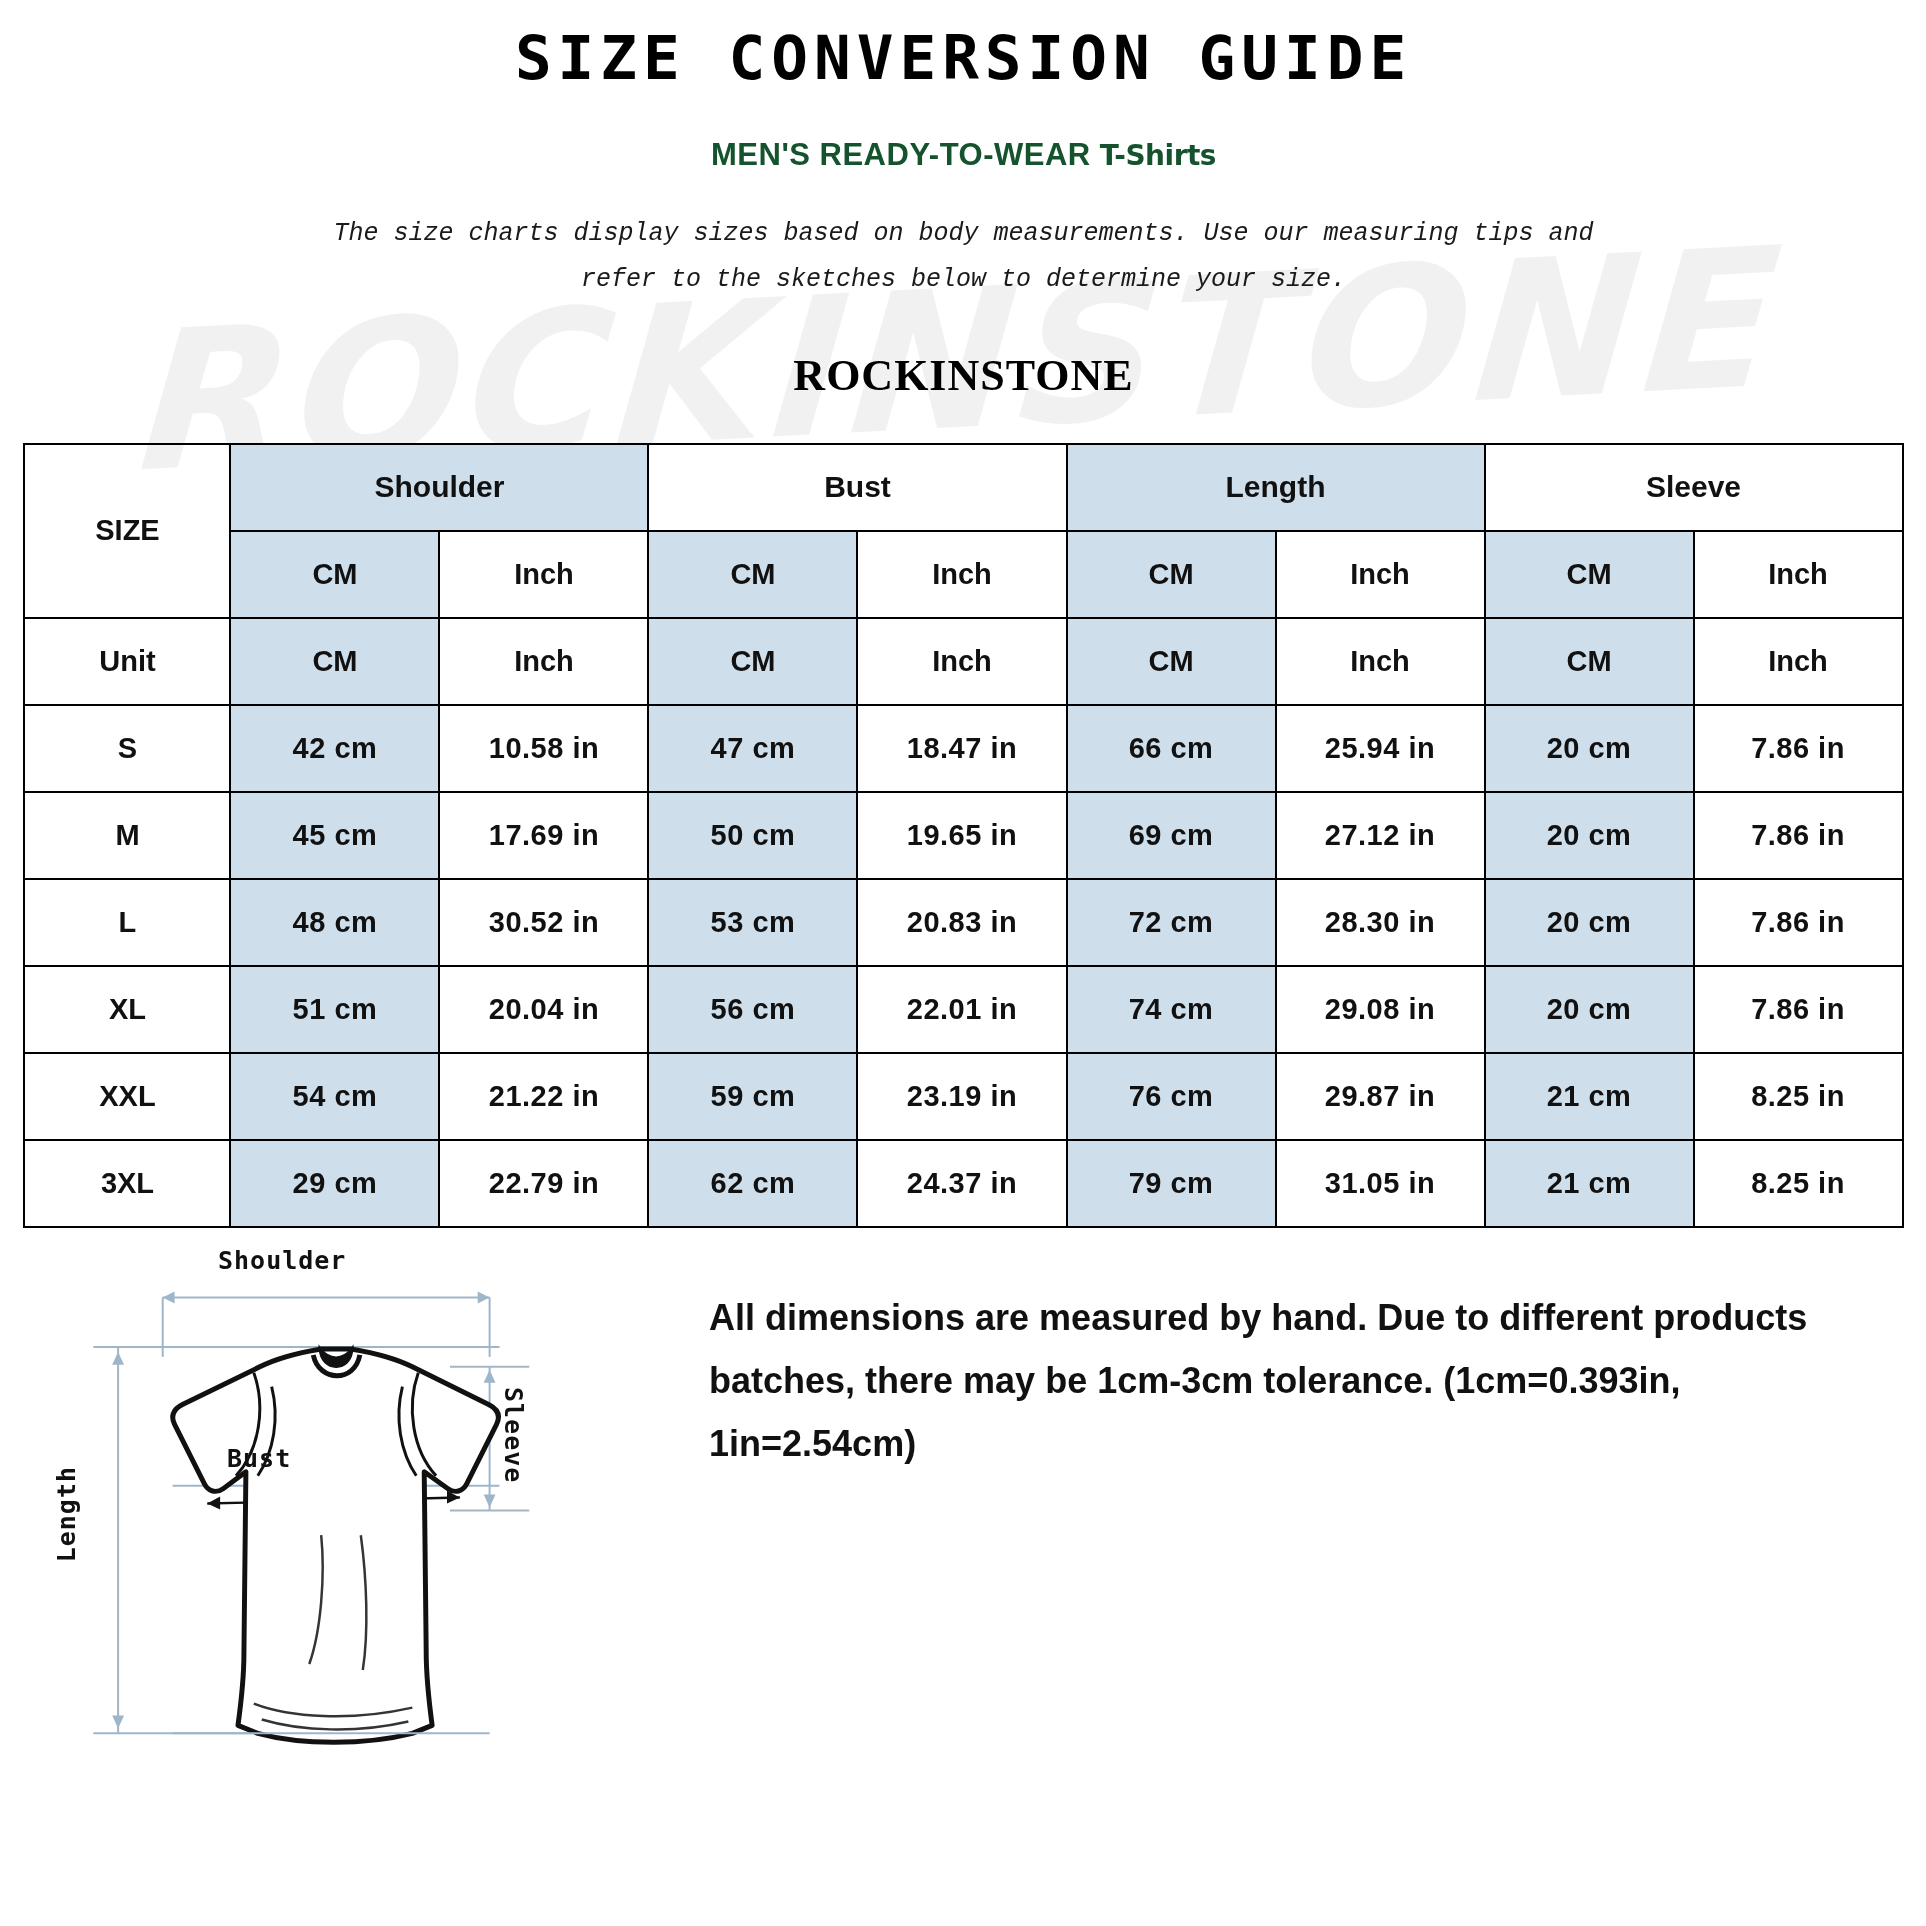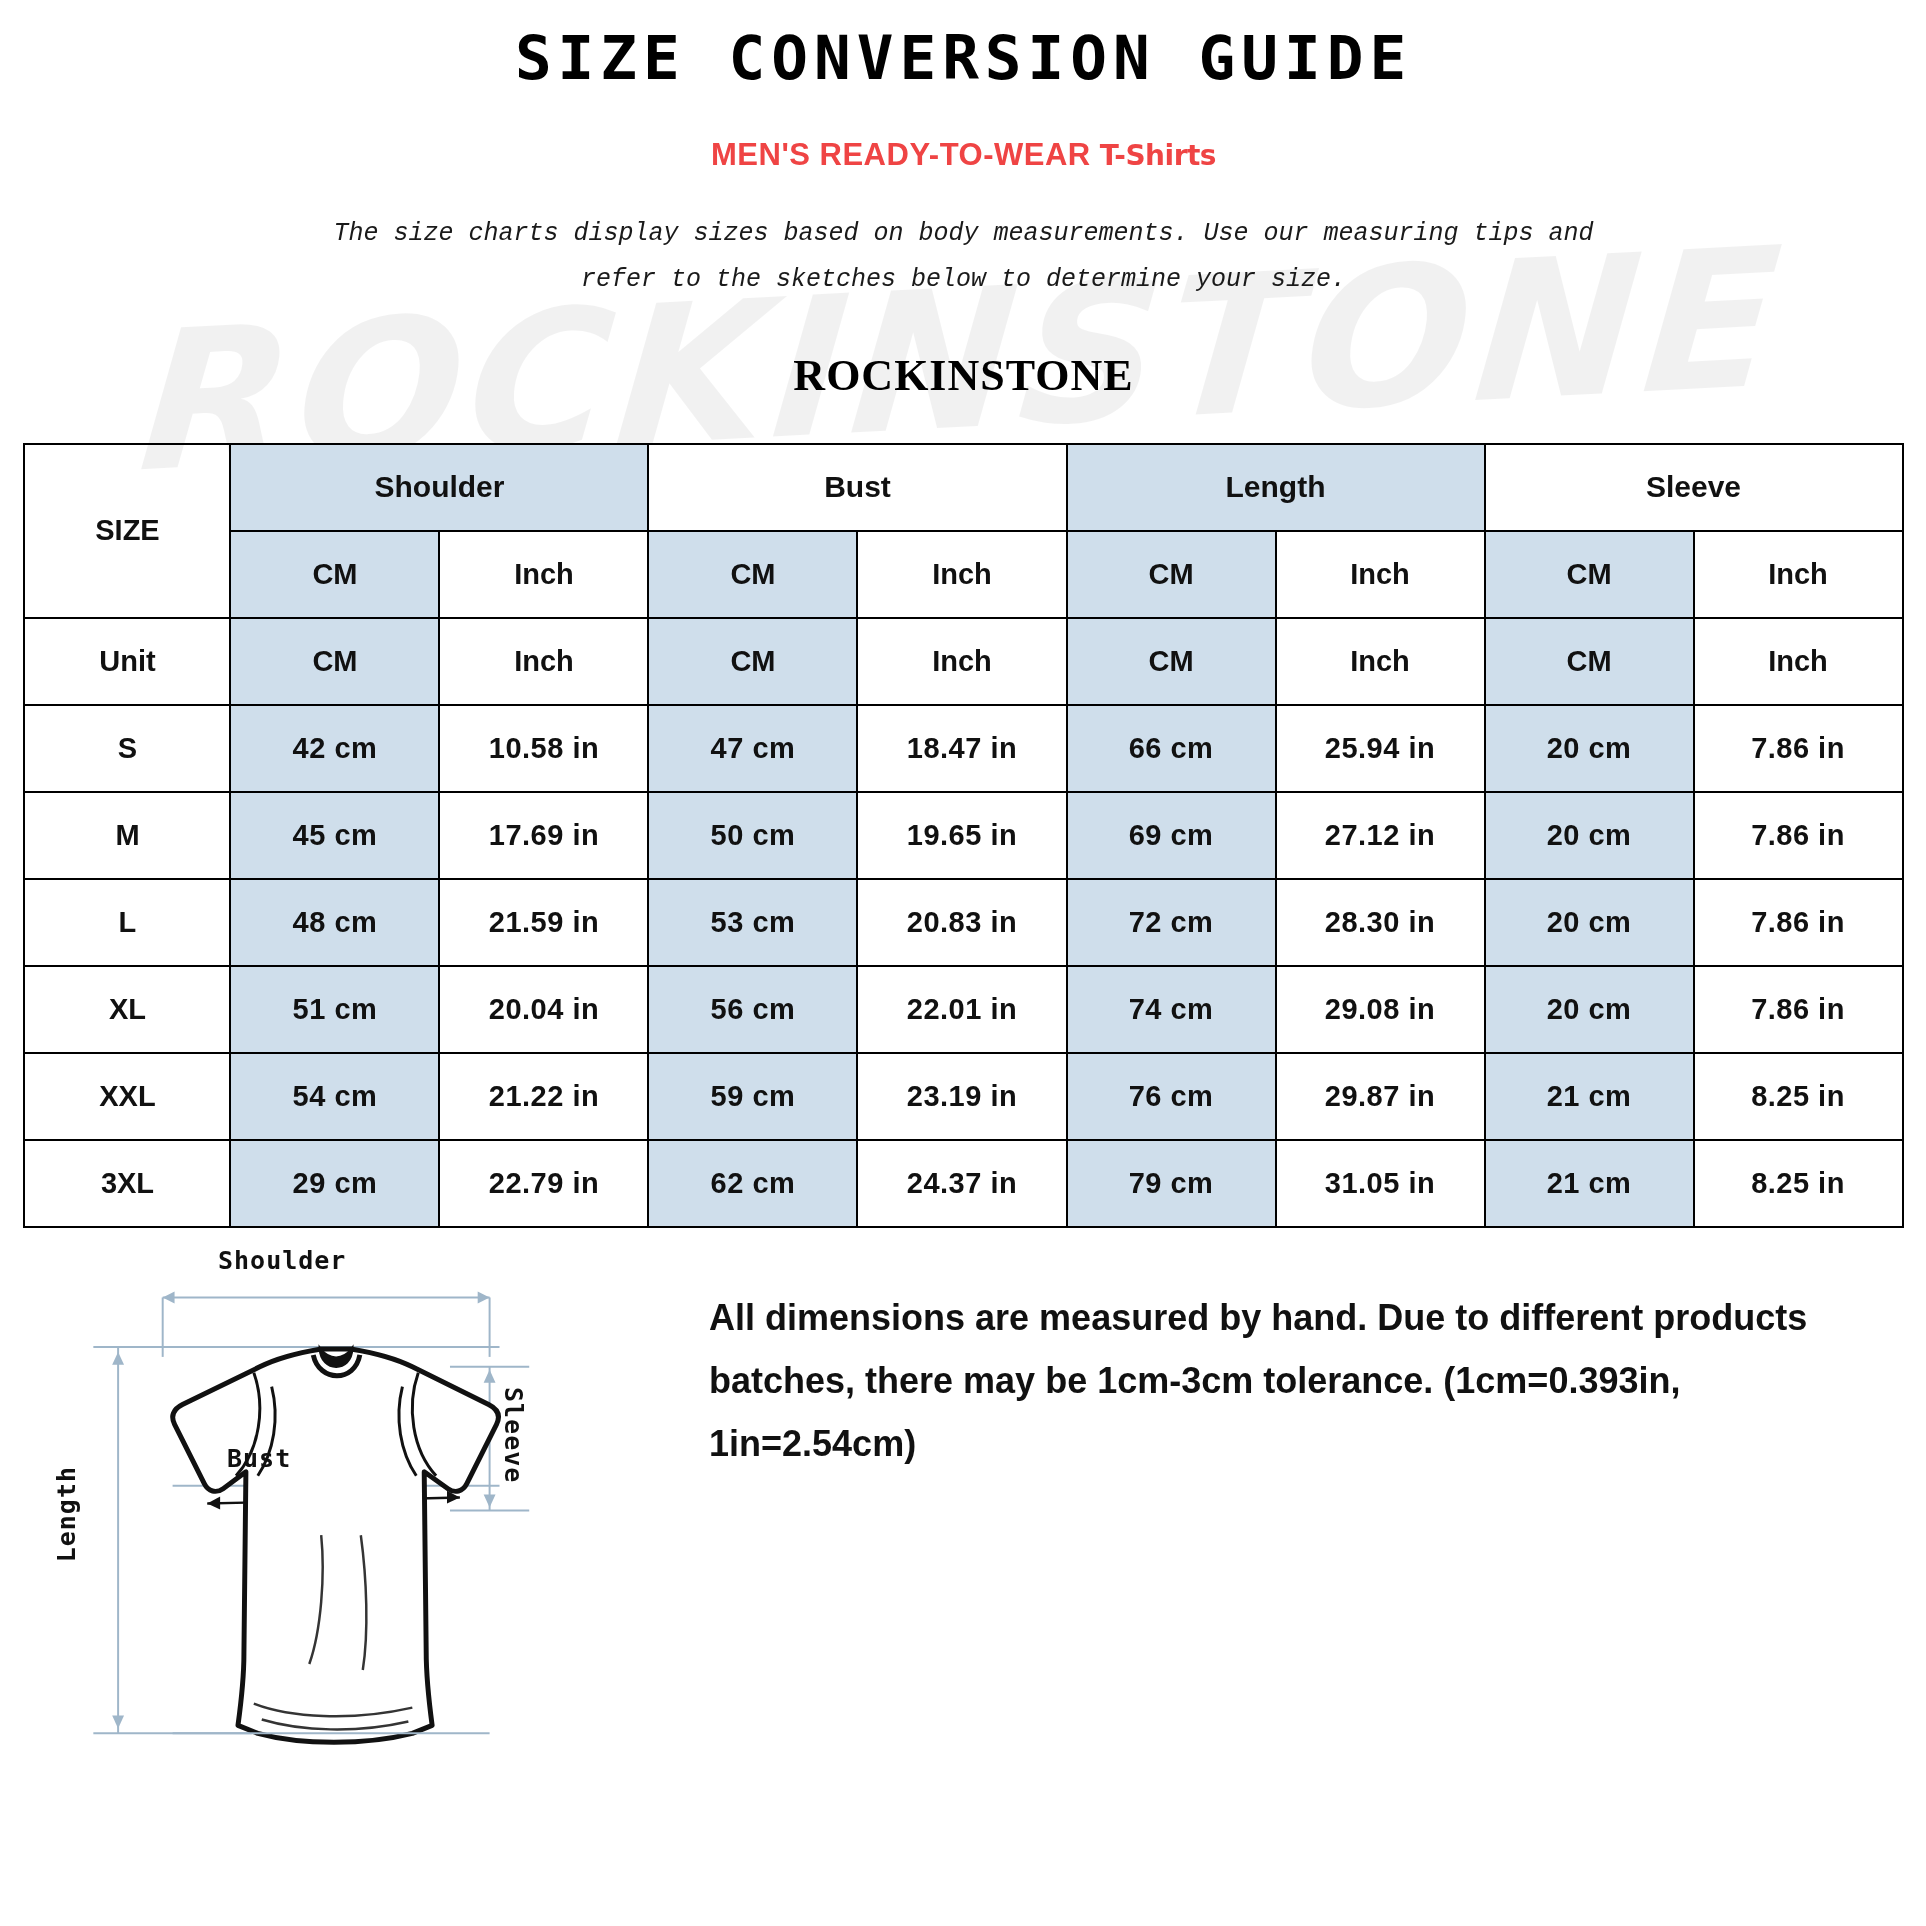--- a/index.html
+++ b/index.html
@@ -49,21 +49,21 @@
     font-weight: bold;
     letter-spacing: 6px;
     margin: 22px 0 0 0;
     color: #000;
   }
   .subtitle {
     text-align: center;
     font-size: 31px;
     font-weight: bold;
     margin-top: 44px;
-    color: #ef4444;
+    color: #14532d;
     letter-spacing: 0.5px;
   }
   .subtitle .suffix {
     font-family: "DejaVu Sans", sans-serif;
     font-size: 28px;
     letter-spacing: -0.5px;
   }
   .desc {
     text-align: center;
     font-family: Liberation Mono, monospace;
@@ -251,21 +251,21 @@
         <td class="num">19.65 in</td>
         <td class="num shade">69 cm</td>
         <td class="num">27.12 in</td>
         <td class="num shade">20 cm</td>
         <td class="num">7.86 in</td>
       </tr>
 
       <tr>
         <td>L</td>
         <td class="num shade">48 cm</td>
-        <td class="num">21.59 in</td>
+        <td class="num">30.52 in</td>
         <td class="num shade">53 cm</td>
         <td class="num">20.83 in</td>
         <td class="num shade">72 cm</td>
         <td class="num">28.30 in</td>
         <td class="num shade">20 cm</td>
         <td class="num">7.86 in</td>
       </tr>
 
       <tr>
         <td>XL</td>

